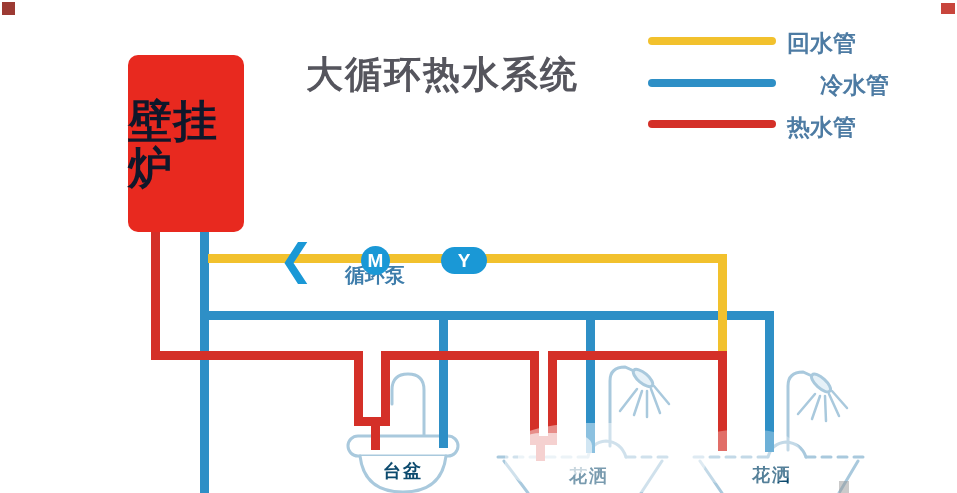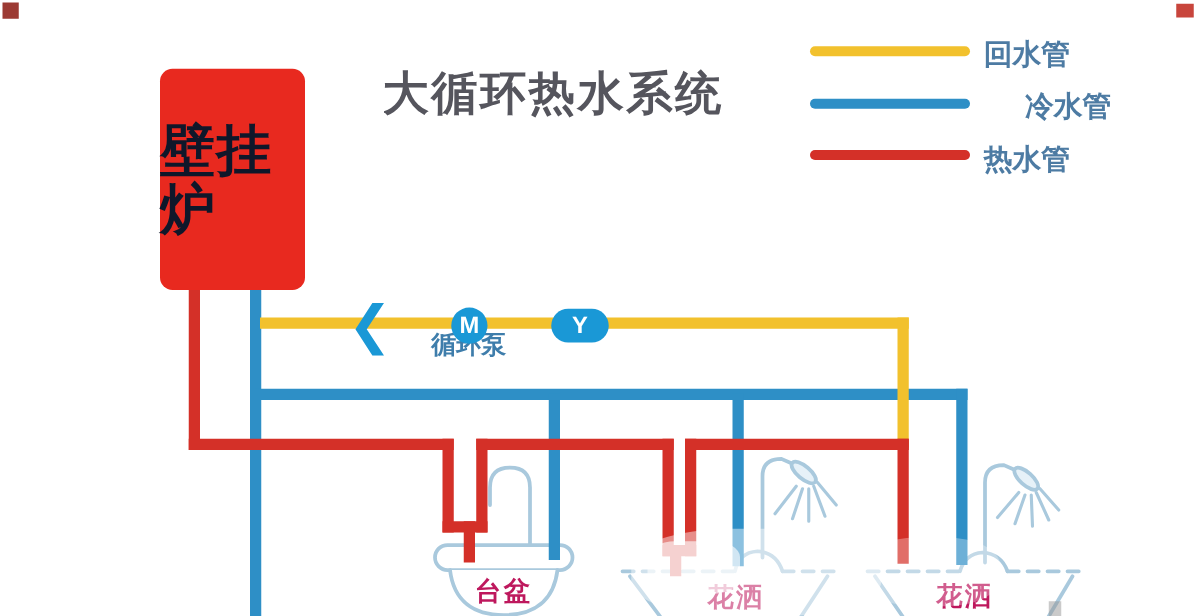--- a/index.html
+++ b/index.html
@@ -39,22 +39,22 @@
     position:absolute;left:361px;top:246px;width:29px;height:29px;border-radius:50%;
     background:#1a98d6;color:#fff;font-size:19px;font-weight:bold;
     display:flex;align-items:center;justify-content:center;z-index:3;
   }
   #filter{
     position:absolute;left:441px;top:247px;width:46px;height:27px;border-radius:14px;
     background:#1a98d6;color:#fff;font-size:19px;font-weight:bold;
     display:flex;align-items:center;justify-content:center;z-index:3;
   }
   .fixture-label{
-    position:absolute;width:70px;text-align:center;font-size:21px;font-weight:bold;
-    color:#be185d;z-index:3;letter-spacing:2px;
+    position:absolute;width:70px;text-align:center;font-size:18px;font-weight:bold;
+    color:#0c4a6e;z-index:3;letter-spacing:2px;
   }
   .haze{position:absolute;z-index:4;pointer-events:none;}
   .artifact{position:absolute;z-index:5;}
   svg{position:absolute;left:0;top:0;z-index:1;}
   .pipe{z-index:2;}
 </style>
 </head>
 <body>
 
 <div id="canvas">

